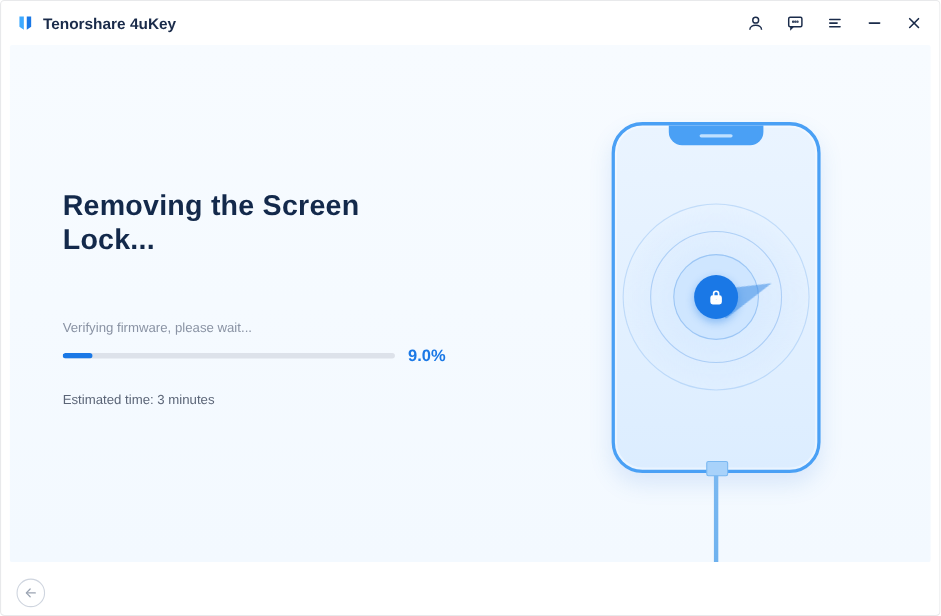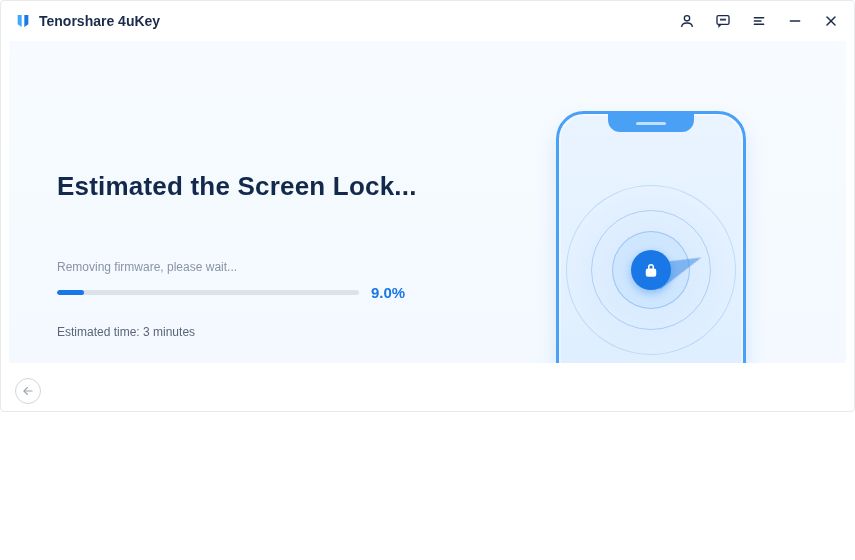--- a/index.html
+++ b/index.html
@@ -1,20 +1,20 @@
 <!DOCTYPE html>
 <html><head>
 <meta charset="utf-8">
 <style>
   * { box-sizing: border-box; margin: 0; padding: 0; }
   html, body { width: 855px; height: 560px; font-family: -apple-system, BlinkMacSystemFont, "Segoe UI", Arial, sans-serif; }
   body { background: #fff; display: flex; flex-direction: column; }
 
   .window {
-    width: 855px; height: 412px; border: 1px solid #e8e9eb; border-radius: 4px;
+    width: 855px; height: 560px; border: 1px solid #e8e9eb; border-radius: 4px;
     background: #fff; display: flex; flex-direction: column; position: relative;
   }
 
   
   .titlebar {
     height: 40px; display: flex; align-items: center; padding: 0 14px;
     justify-content: space-between;
   }
   .titlebar-left { display: flex; align-items: center; gap: 8px; }
   .logo { width: 16px; height: 16px; }
@@ -163,22 +163,22 @@
             <line x1="6" y1="6" x2="18" y2="18"></line>
             <line x1="18" y1="6" x2="6" y2="18"></line>
           </svg>
       </span>
     </div>
   </div>
 
   <div class="content">
 
     <div class="left">
-      <div class="headline">Estimated the Screen Lock...</div>
-      <div class="status-text">Removing firmware, please wait...</div>
+      <div class="headline">Removing the Screen Lock...</div>
+      <div class="status-text">Verifying firmware, please wait...</div>
       <div class="progress-row">
         <div class="progress-bar">
           <div class="progress-fill" style="width:9%"></div>
         </div>
         <div class="progress-pct">9.0%</div>
       </div>
       <div class="estimated">Estimated time: 3 minutes</div>
     </div>
 
     <div class="phone-wrap">

